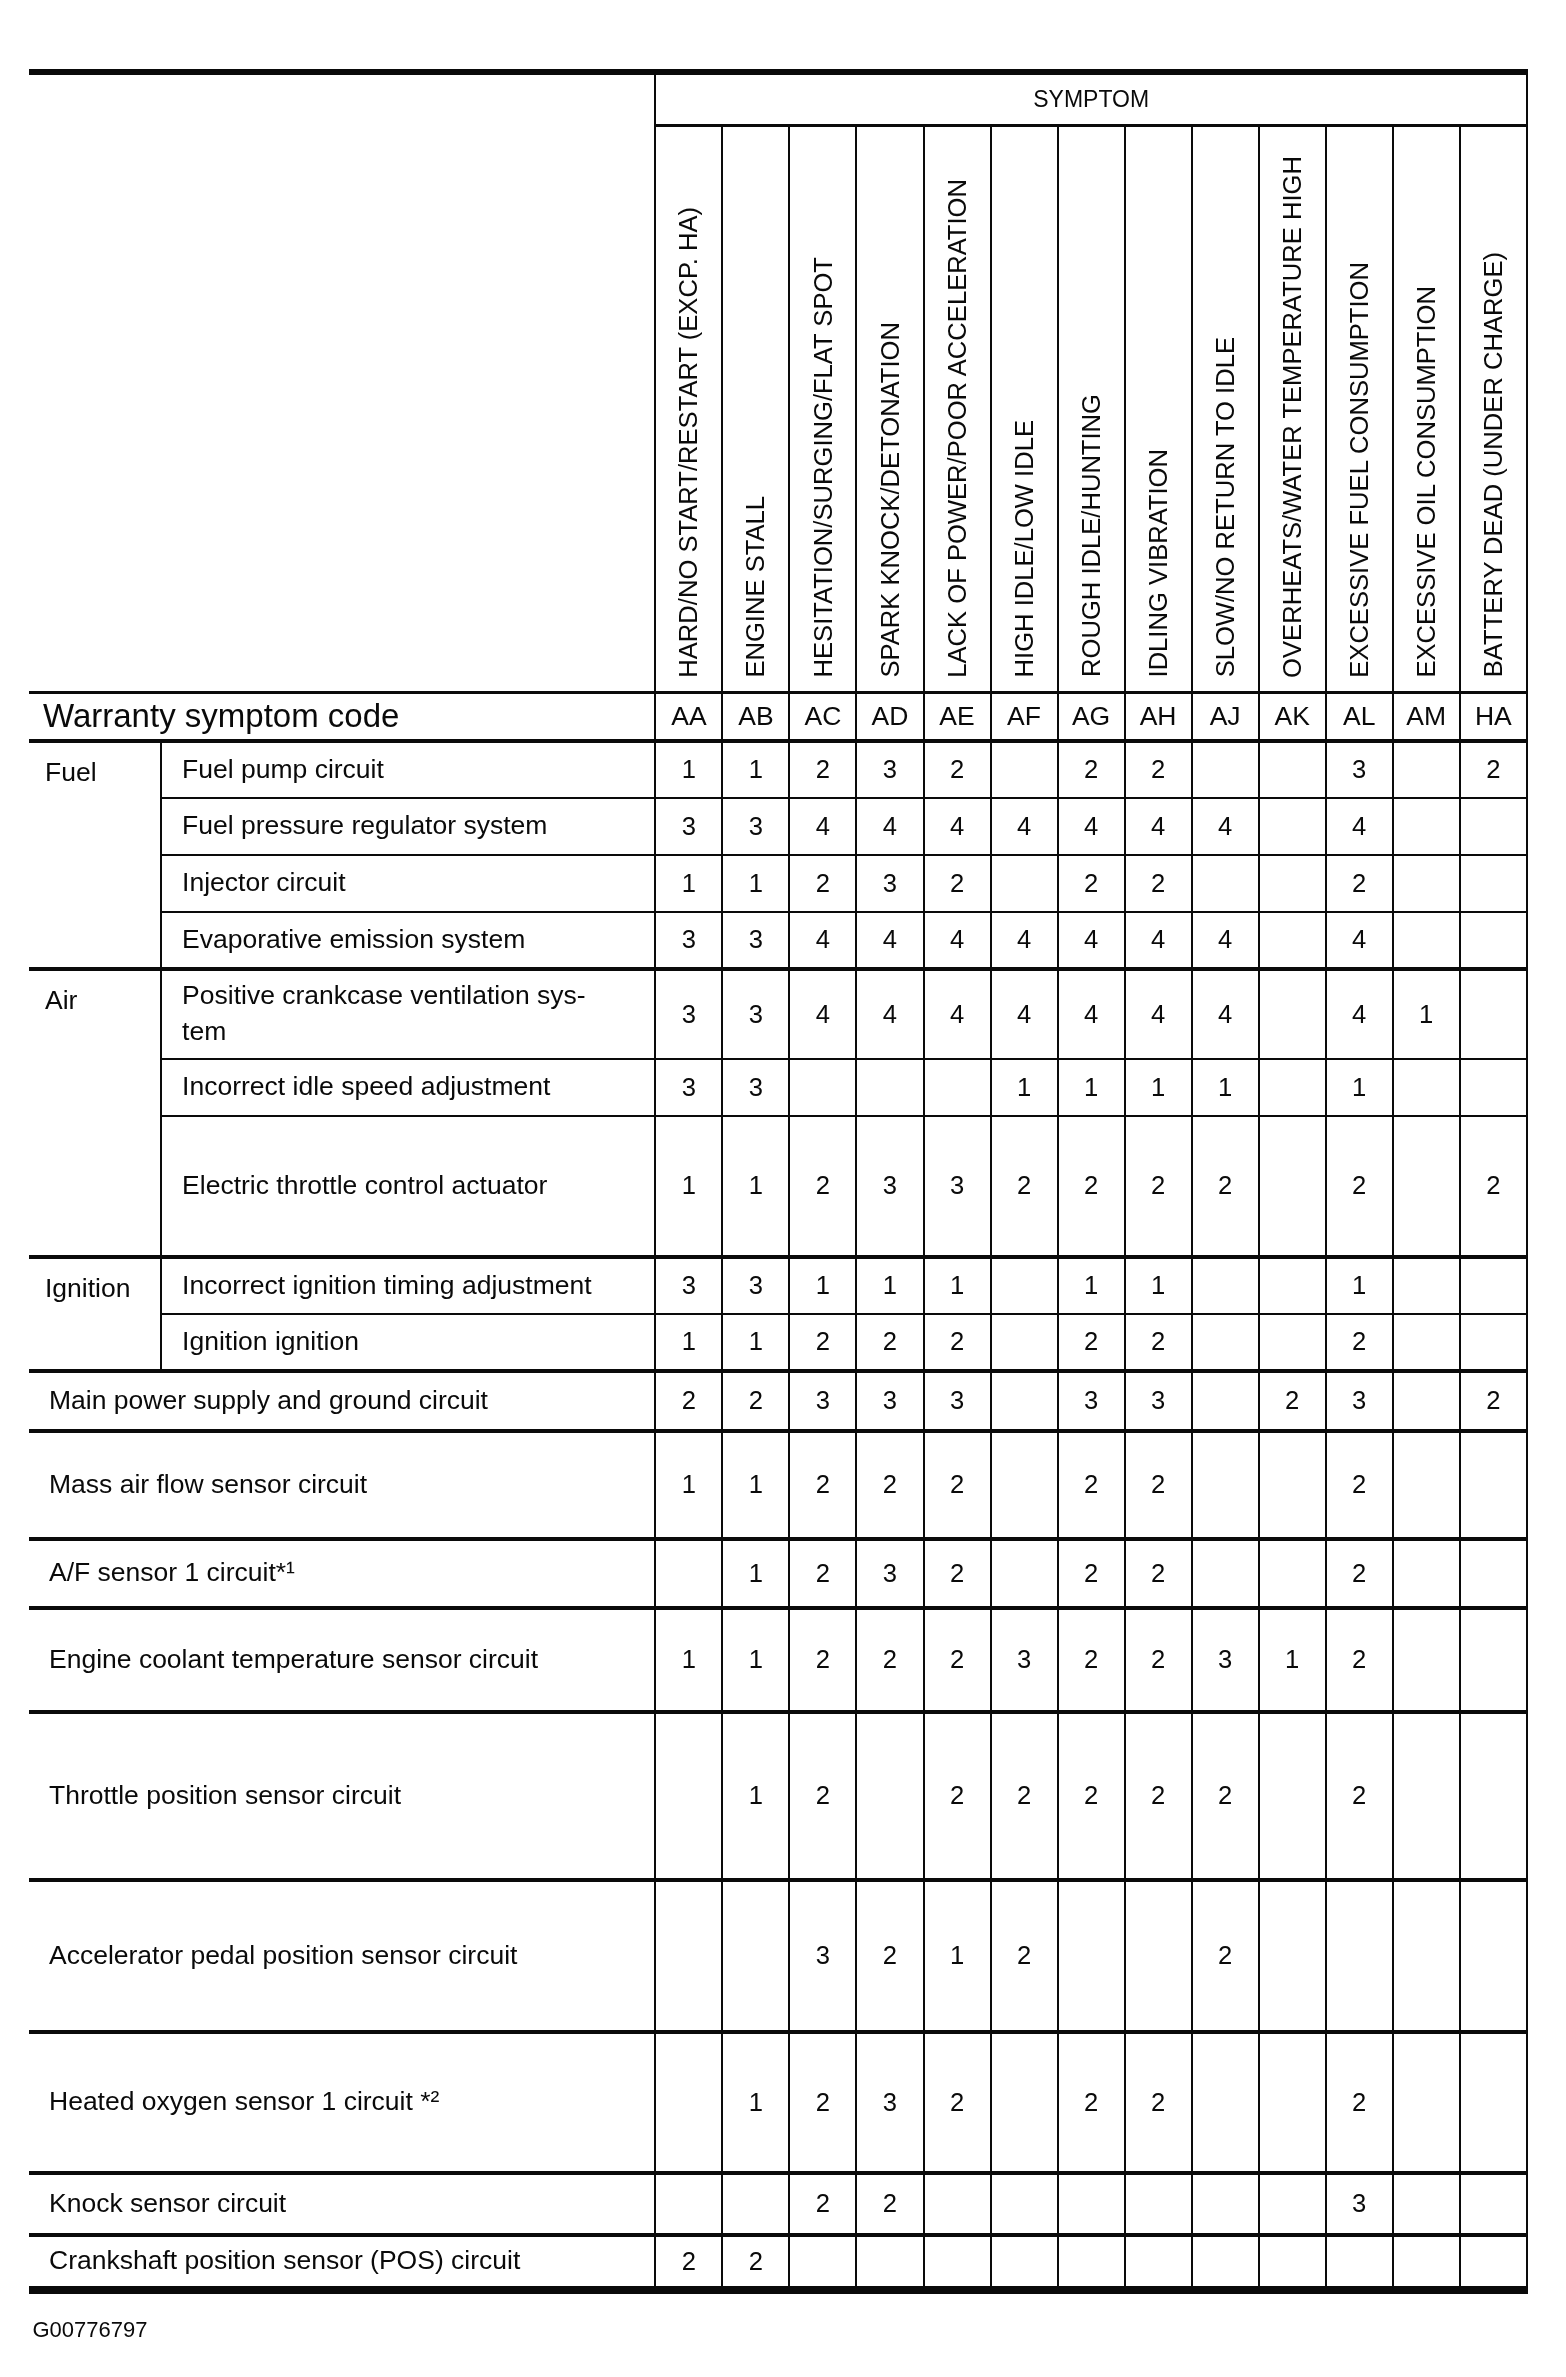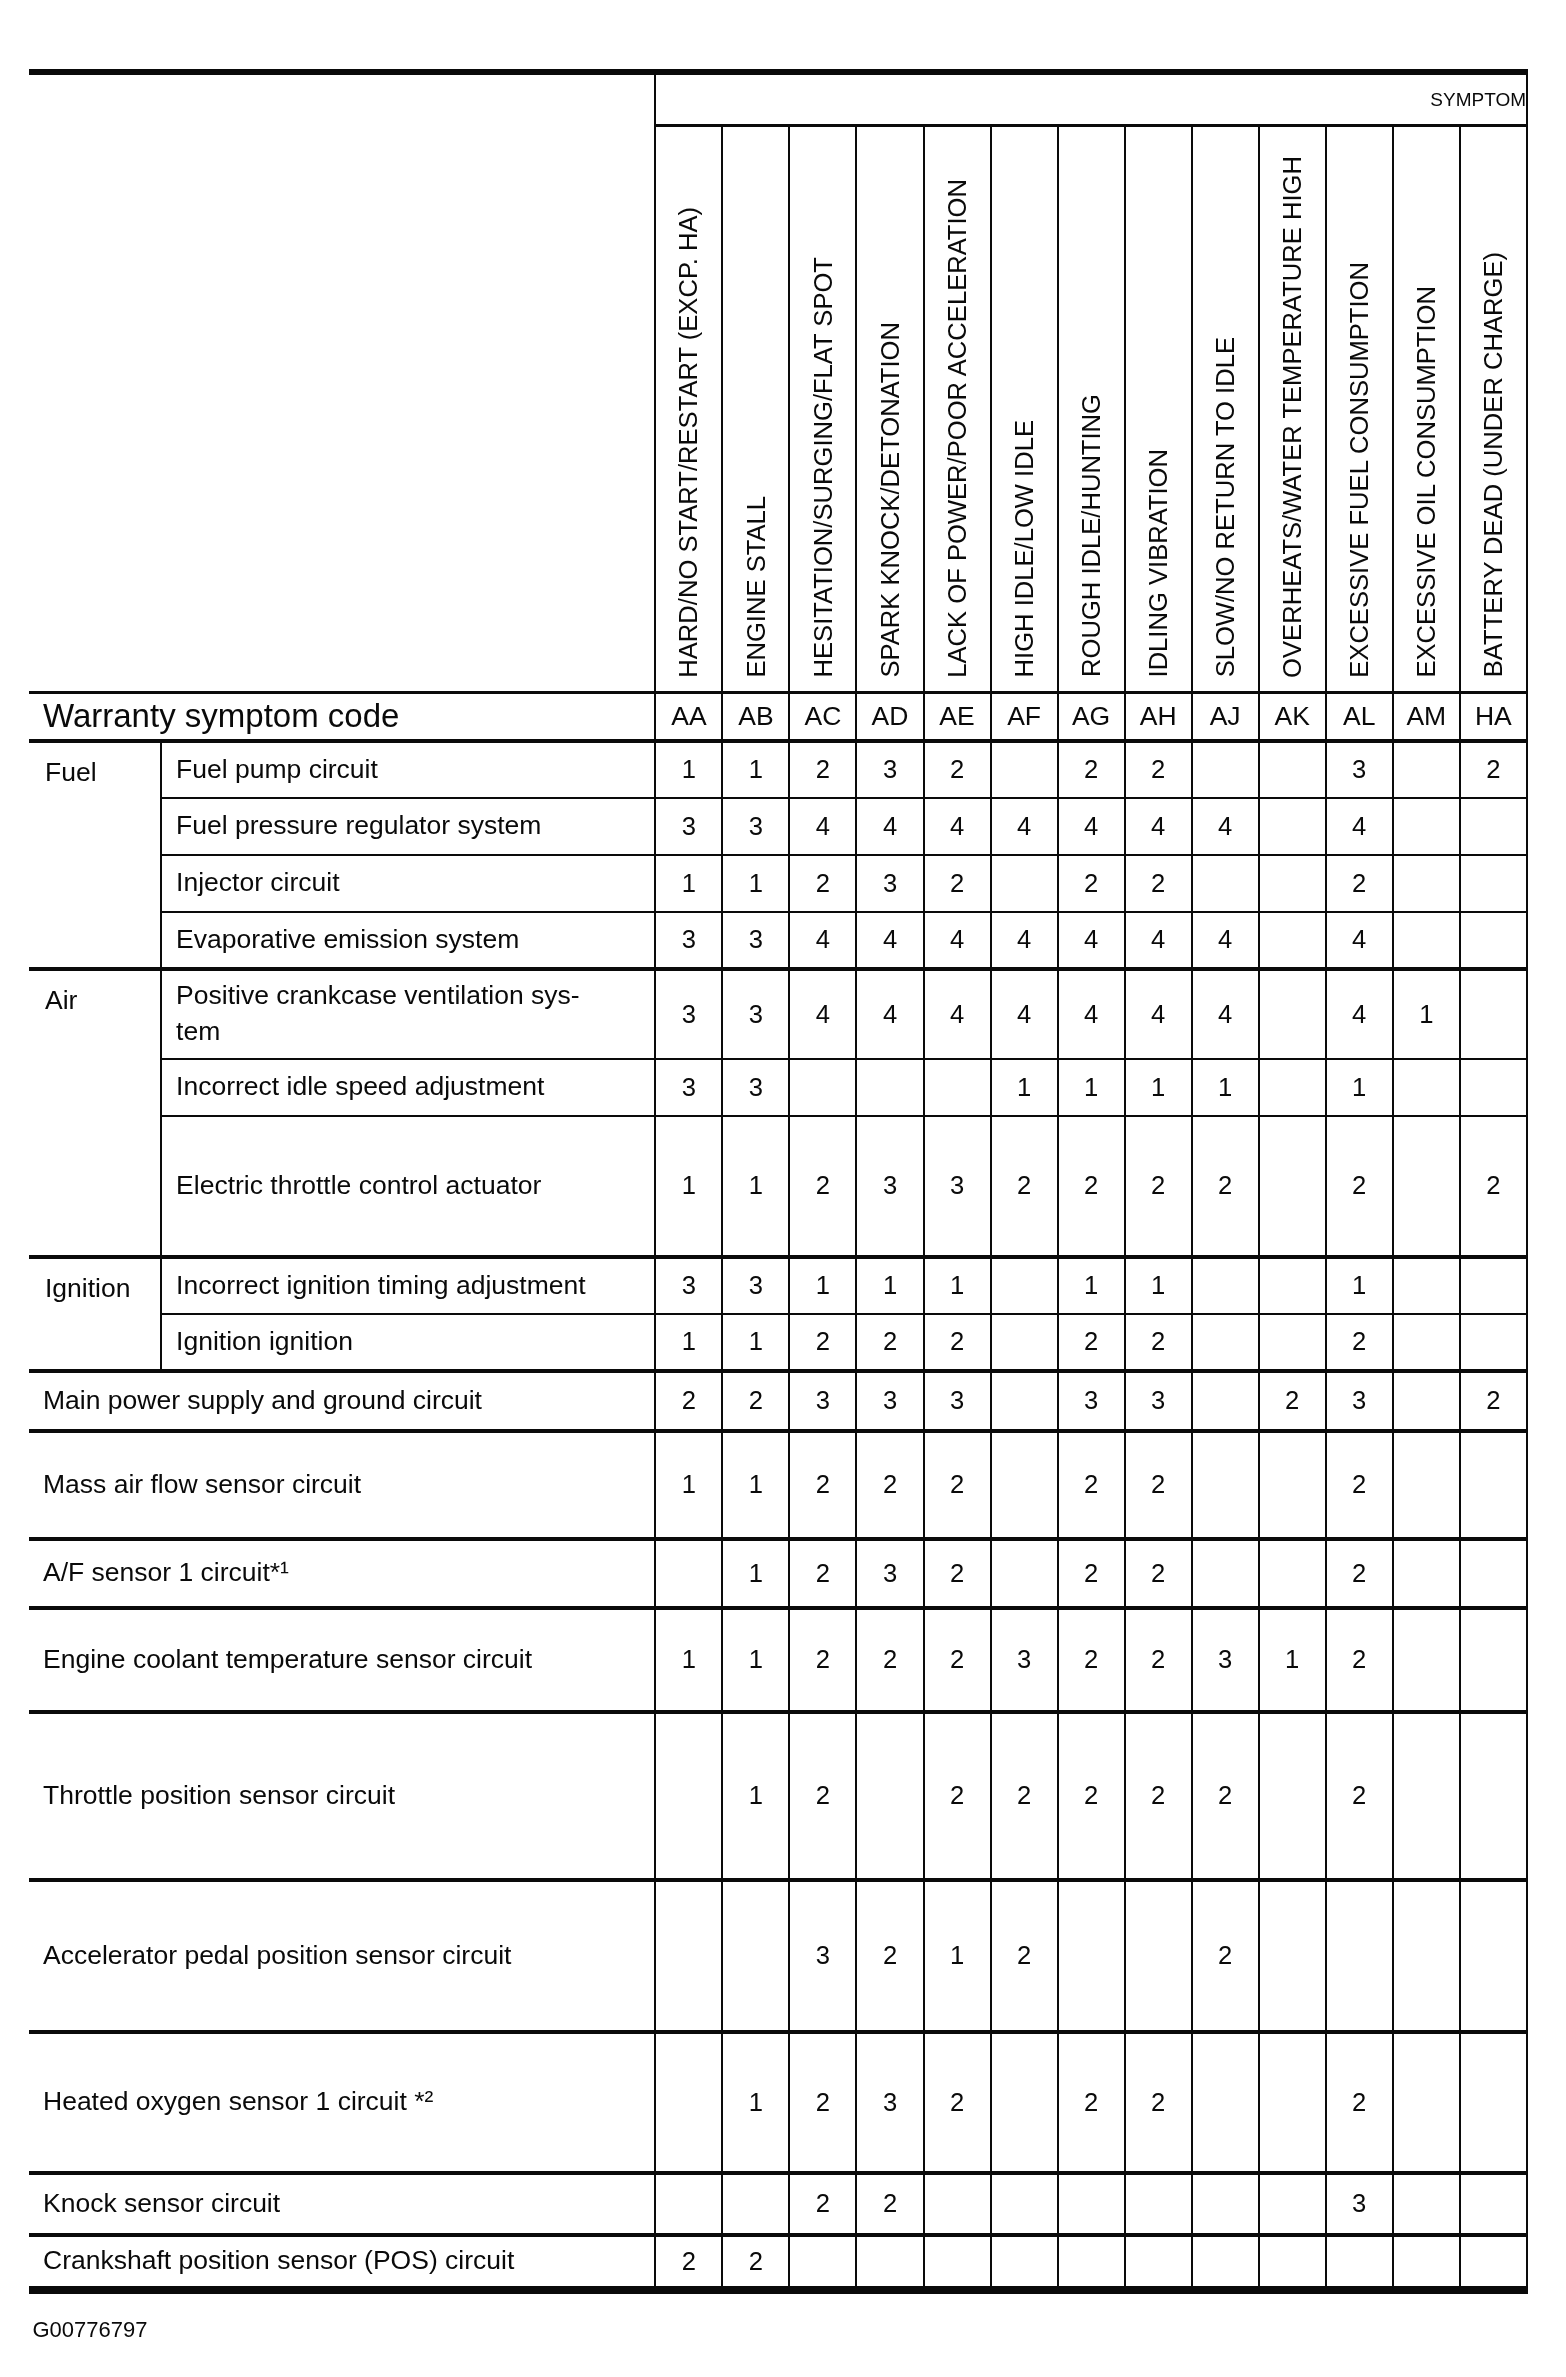--- a/index.html
+++ b/index.html
@@ -31,22 +31,22 @@
   
   .b-left  { border-left: 2.6px solid #0a0a0a; }
   .b-right { border-right: 2.6px solid #0a0a0a; }
   
   .banner-empty { border-top: 6.2px solid #0a0a0a; }
   .symptom-banner {
     border-top: 6.2px solid #0a0a0a;
     border-bottom: 3.5px solid #0a0a0a;
     border-left: 2.6px solid #0a0a0a;
     border-right: 2.6px solid #0a0a0a;
-    text-align: right;
-    font-size: 19px;
+    text-align: center;
+    font-size: 23px;
     height: 49px;
   }
   
   tr.rotated-row { height: 567px; }
   th.rot {
     vertical-align: bottom;
     text-align: center;
     padding-bottom: 10.6px;
   }
   th.rot .rot-text {
@@ -75,21 +75,21 @@
   tr.thin-top  > th, tr.thin-top  > td { border-top: 2.6px solid #0a0a0a; }
   tbody tr:last-child > th, tbody tr:last-child > td { border-bottom: 8.8px solid #0a0a0a; }
   td.group-label {
     vertical-align: top;
     padding: 14px 13px 0 16px;
     font-size: 26.5px;
     border-right: 2.6px solid #0a0a0a;
   }
   td.row-label {
     text-align: left;
-    padding-left: 14px;
+    padding-left: 20px;
     font-size: 26.5px;
     white-space: pre-line;
     line-height: 1.35;
     border-right: 2.6px solid #0a0a0a;
   }
   td.val {
     text-align: center;
     font-size: 25.6px;
     border-left: 2.6px solid #0a0a0a;
   }

